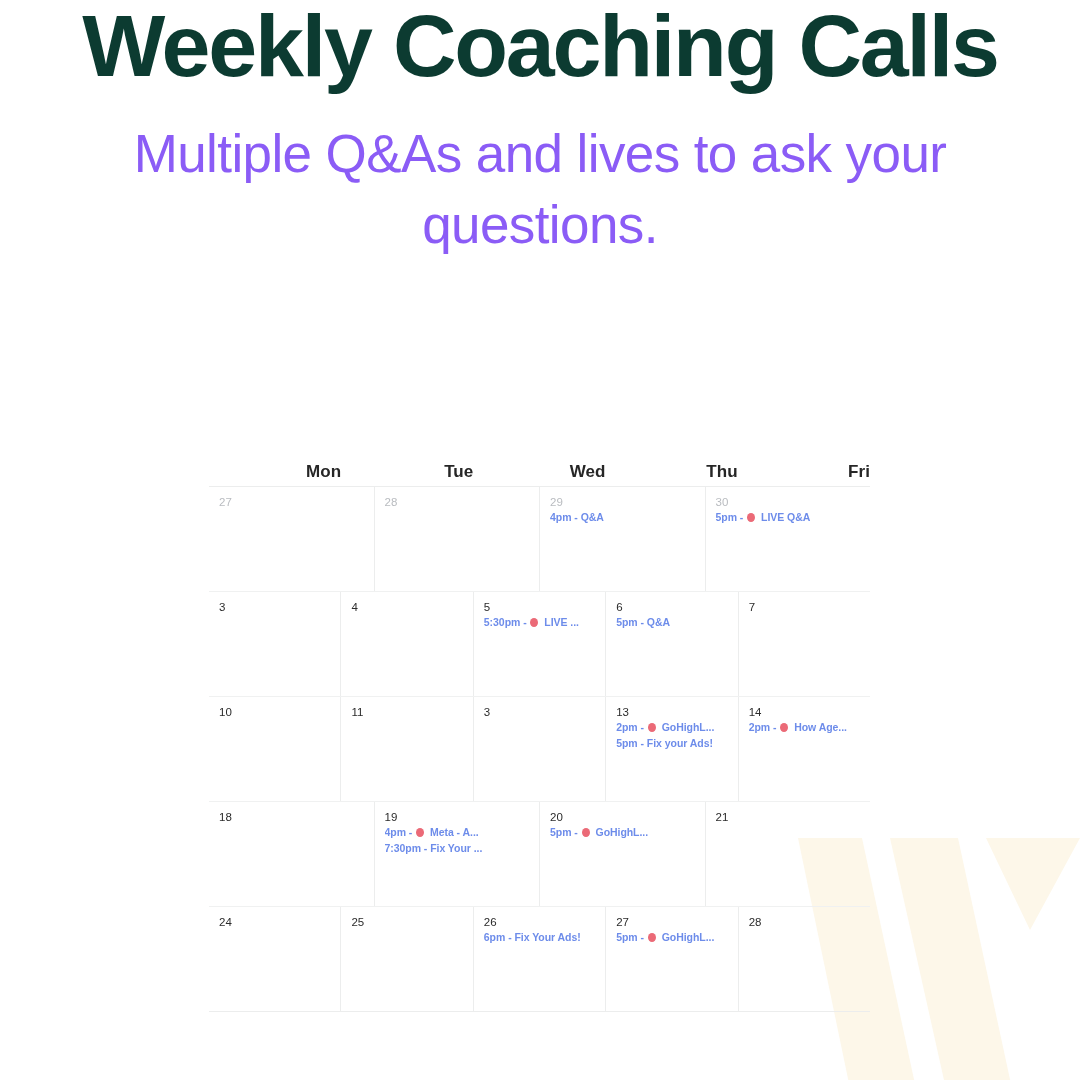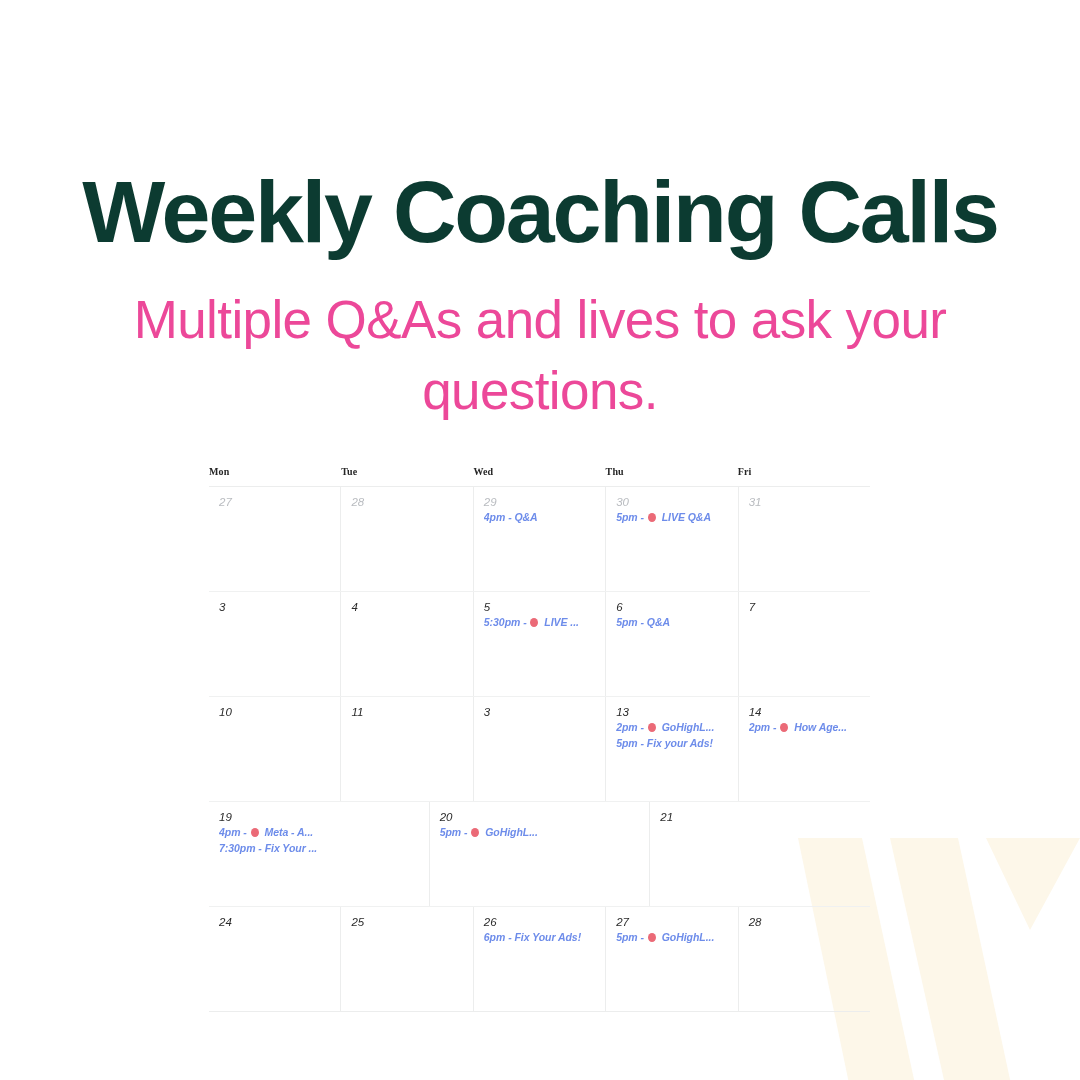--- a/index.html
+++ b/index.html
@@ -29,33 +29,32 @@
   
   #header-block {
     position: absolute;
     top: 0;
     left: 0;
     width: 1080px;
     z-index: 2;
   }
   #page-title {
     margin: 0;
-    padding-top: 166px;
     text-align: center;
     color: #0c3b31;
     font-size: 88px;
     line-height: 92px;
     font-weight: 700;
     letter-spacing: -2.2px;
   }
   #page-subtitle {
     margin: 0;
     padding-top: 26px;
     text-align: center;
-    color: #ec4899;
+    color: #8b5cf6;
     font-size: 53px;
     line-height: 71px;
     font-weight: 400;
     letter-spacing: -0.6px;
     padding-left: 90px;
     padding-right: 90px;
   }
 
   
   #calendar {
@@ -65,26 +64,25 @@
     width: 661px;
     z-index: 1;
   }
   #calendar-header {
     display: flex;
     height: 29px;
     align-items: center;
   }
   .weekday {
     flex: 1 1 0;
-    text-align: left;
-    font-size: 10px;
+    text-align: right;
+    font-size: 17px;
     font-weight: 700;
     color: #262626;
     letter-spacing: 0.1px;
-    font-family: Liberation Serif, serif;
   }
   #calendar-body {
     border-top: 1px solid #eceded;
     border-bottom: 1px solid #eceded;
   }
   .week-row {
     display: flex;
     height: 104px;
     border-bottom: 1px solid #f0f1f1;
     position: relative;
@@ -93,21 +91,20 @@
     border-bottom: none;
   }
   .day-cell {
     flex: 1 1 0;
     min-width: 0;
     border-right: 1px solid #eceded;
     padding: 9px 4px 0 10px;
     box-sizing: border-box;
     position: relative;
     overflow: hidden;
-    font-style: italic;
   }
   .day-cell:last-child {
     border-right: none;
   }
   .day-number {
     font-size: 11.5px;
     line-height: 13px;
     color: #2b2b2b;
     font-weight: 400;
   }
@@ -174,23 +171,20 @@
           <div class="event-list">
             <span class="event"><span>4pm</span> - <span>Q&amp;A</span></span>
           </div>
         </div>
         <div class="day-cell is-muted">
           <div class="day-number">30</div>
           <div class="event-list">
             <span class="event"><span>5pm</span> - <span class="live-dot"></span> <span>LIVE Q&amp;A</span></span>
           </div>
         </div>
-        <div class="day-cell is-muted">
-          <div class="day-number">31</div>
-        </div>
       </div>
       <div class="week-row">
         <div class="day-cell">
           <div class="day-number">3</div>
         </div>
         <div class="day-cell">
           <div class="day-number">4</div>
         </div>
         <div class="day-cell">
           <div class="day-number">5</div>
@@ -227,20 +221,23 @@
         </div>
         <div class="day-cell">
           <div class="day-number">14</div>
           <div class="event-list">
             <span class="event"><span>2pm</span> - <span class="live-dot"></span> <span>How Age...</span></span>
           </div>
         </div>
       </div>
       <div class="week-row">
         <div class="day-cell">
+          <div class="day-number">18</div>
+        </div>
+        <div class="day-cell">
           <div class="day-number">19</div>
           <div class="event-list">
             <span class="event"><span>4pm</span> - <span class="live-dot"></span> <span>Meta - A...</span></span>
             <span class="event"><span>7:30pm</span> - <span>Fix Your ...</span></span>
           </div>
         </div>
         <div class="day-cell">
           <div class="day-number">20</div>
           <div class="event-list">
             <span class="event"><span>5pm</span> - <span class="live-dot"></span> <span>GoHighL...</span></span>

